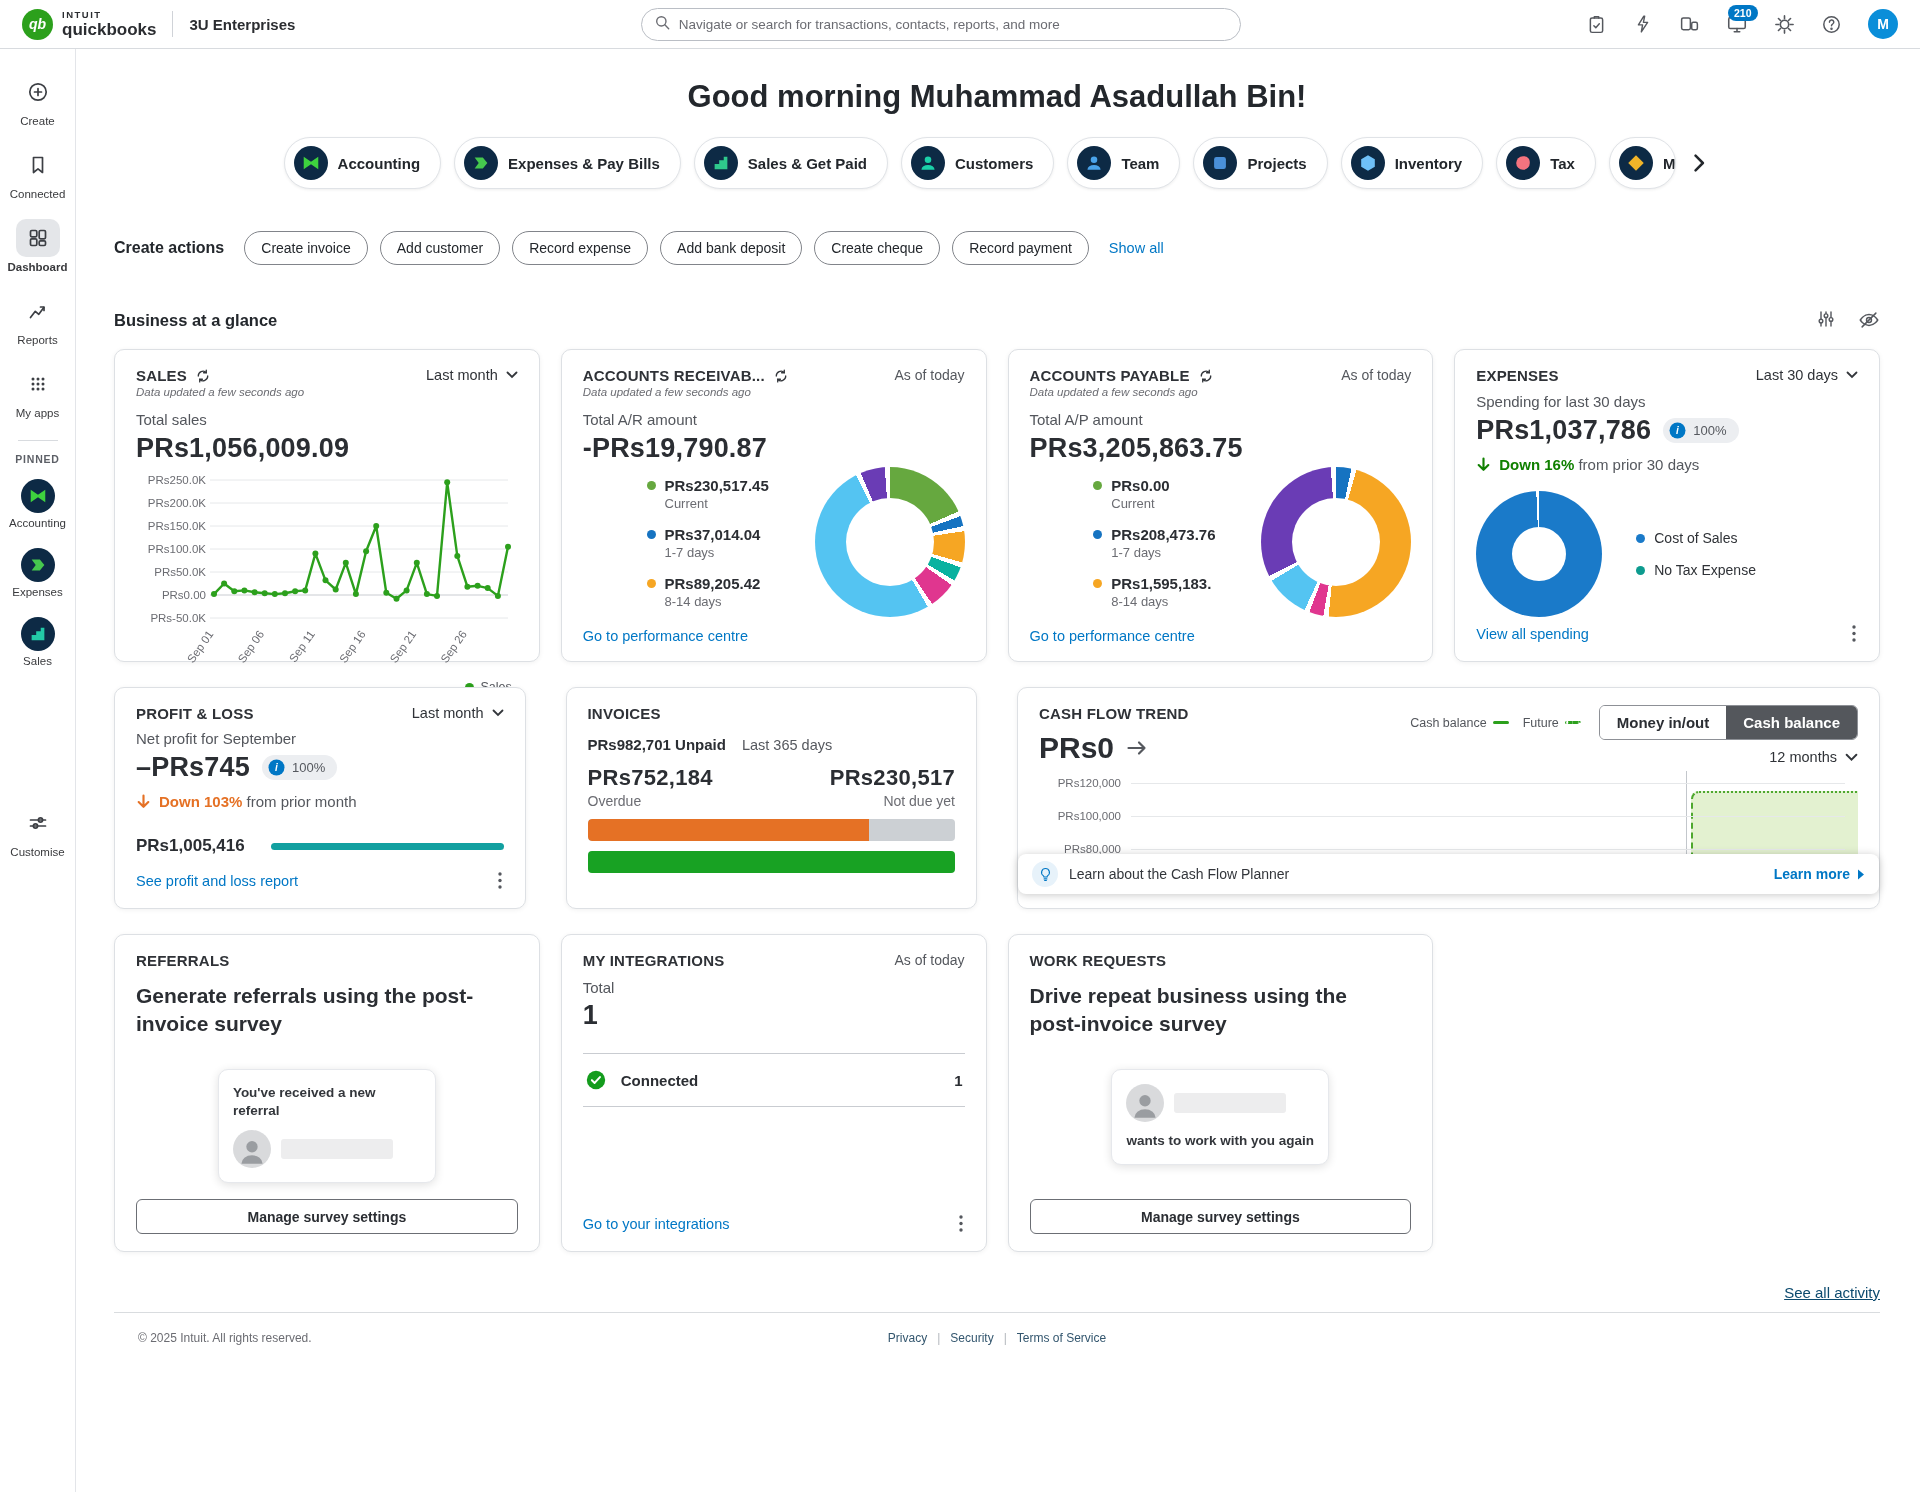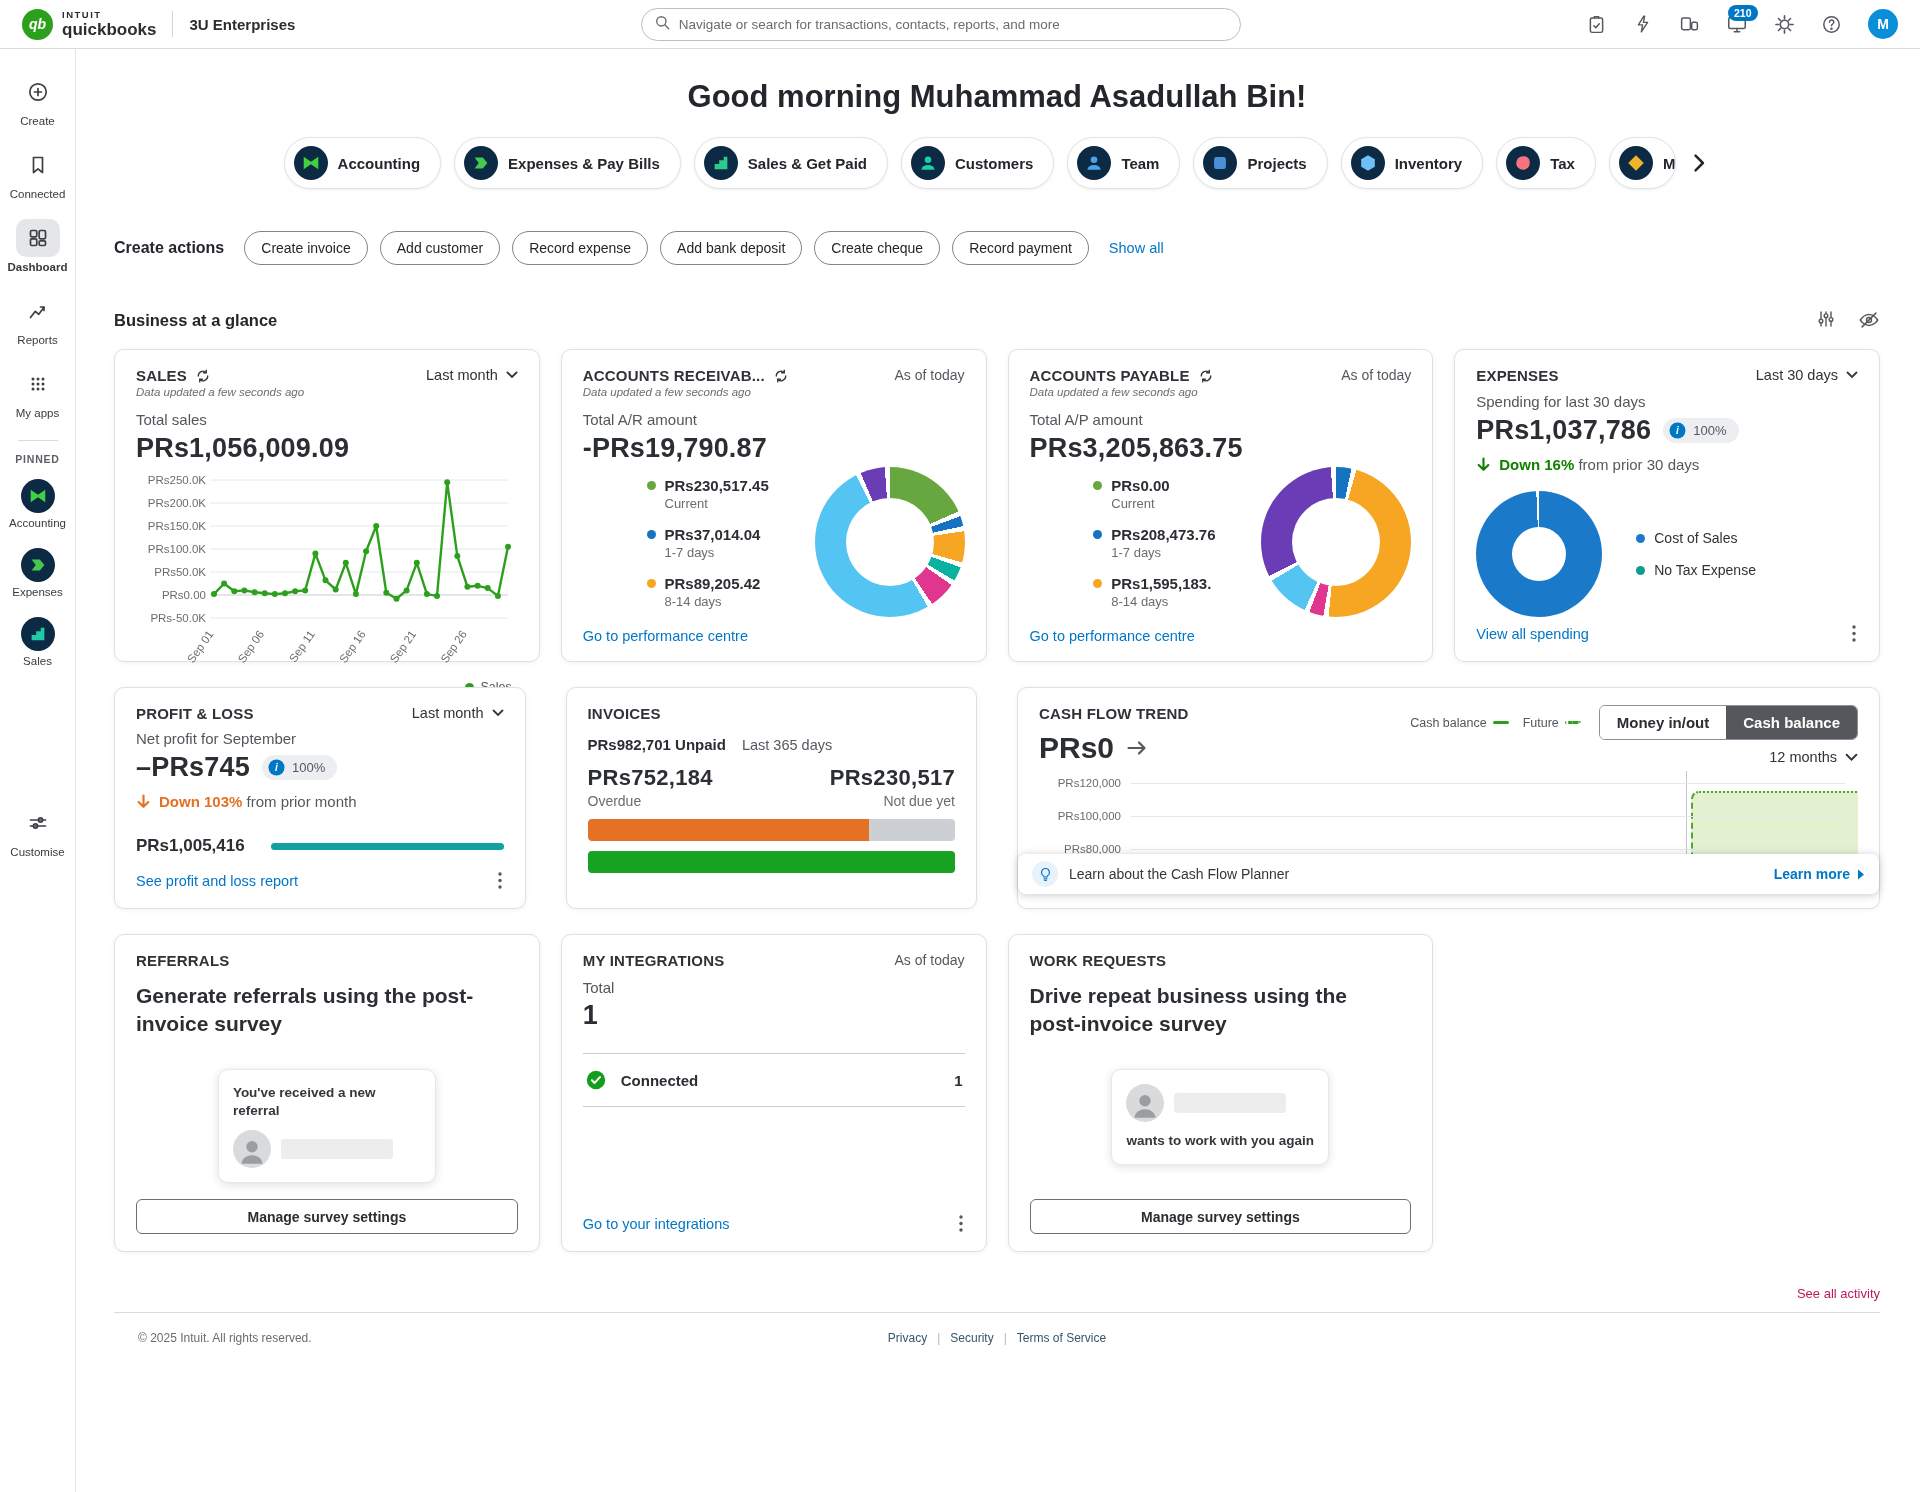--- a/index.html
+++ b/index.html
@@ -144,21 +144,21 @@
   .tile-bar { width:112px; height:20px; background:#ededee; border-radius:3px; }
   .manage-btn { margin-top:auto; width:100%; height:35px; border:1.5px solid #6b6e74; background:#fff; border-radius:6px; font-size:14px; font-weight:700; color:#2b2e33; cursor:pointer; font-family:inherit; }
 
   .int-total-label { font-size:15px; color:#53565c; margin-top:10px; }
   .int-total { font-size:27px; font-weight:800; color:#2b2e33; margin-top:4px; }
   .int-row { display:flex; align-items:center; gap:14px; border-top:1px solid #c9ccd1; border-bottom:1px solid #c9ccd1; padding:15px 2px; margin-top:22px; }
   .int-label { font-size:15px; font-weight:700; color:#2b2e33; flex:1; }
   .int-count { font-size:15px; font-weight:700; color:#2b2e33; }
 
   .see-all { text-align:right; margin-top:32px; }
-  .see-all span { color:#be185d; font-size:13px; cursor:pointer; }
+  .see-all span { color:#0c4a6e; font-size:15px; cursor:pointer;text-decoration:underline; }
   .footer-divider { border:none; border-top:1px solid #d9dcdf; margin-top:10px; }
   .footer-row { display:flex; align-items:center; margin-top:18px; position:relative; padding-bottom:20px; }
   .copyright { font-size:12px; color:#6b6c72; margin-left:24px; }
   .footer-links { position:absolute; left:50%; transform:translateX(-50%); display:flex; align-items:center; gap:10px; font-size:12px; }
   .footer-links a { color:#33566e; text-decoration:none; cursor:pointer; }
   .footer-links .sep { color:#b4b8bd; }
 </style>
 </head>
 <body>
 

